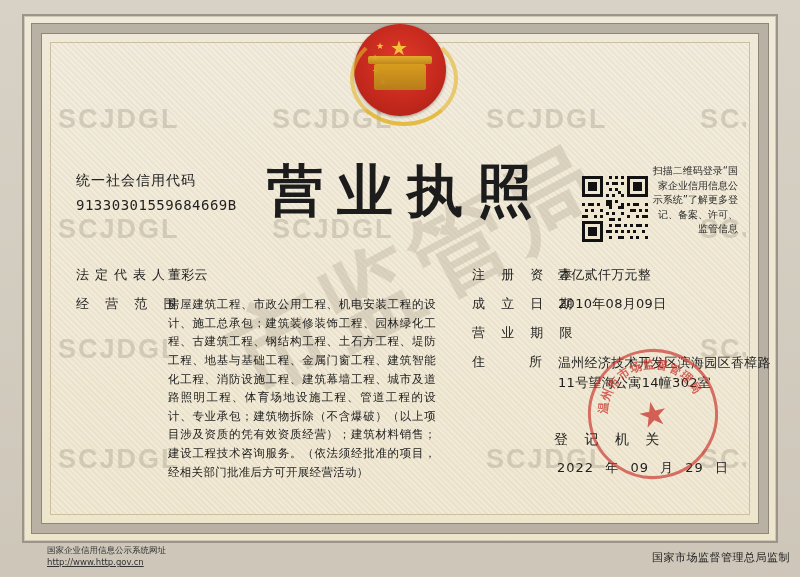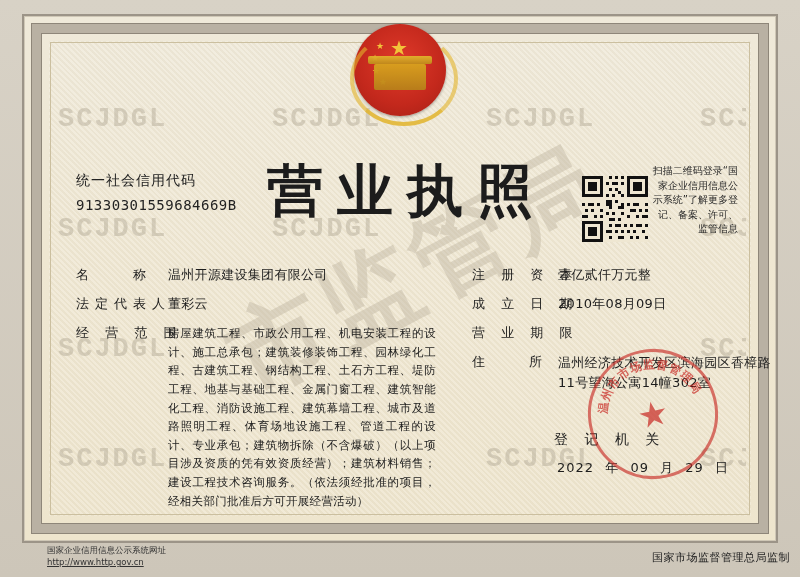--- a/index.html
+++ b/index.html
@@ -35,21 +35,21 @@
     position:absolute;left:8px;top:8px;right:8px;bottom:8px;
     background:
       repeating-linear-gradient(45deg, rgba(255,255,255,.35) 0 2px, rgba(160,150,130,.10) 2px 4px);
     opacity:.5;pointer-events:none;
   }
   
   .wm-layer{position:absolute;left:30px;top:30px;right:30px;bottom:30px;overflow:hidden;pointer-events:none;}
   .wm{
     position:absolute;color:rgba(176,166,147,.45);
     font-size:27px;font-weight:bold;letter-spacing:2px;
-    font-family:Liberation Mono, monospace;
+    font-family:Liberation Sans, sans-serif;
   }
   .bigwm{
     position:absolute;left:190px;top:150px;width:420px;height:260px;
     color:rgba(186,176,156,.40);
     font-size:96px;font-weight:bold;letter-spacing:6px;
     transform:rotate(-28deg);
     pointer-events:none;white-space:nowrap;
   }
   
   .emblem{
@@ -262,24 +262,20 @@
             <rect x="16" y="20" width="1" height="1"></rect>
           <rect x="18" y="20" width="1" height="1"></rect>
             <rect x="21" y="20" width="1" height="1"></rect>
         </g>
       </svg>
     </div>
     <div class="qr-note">扫描二维码登录“国家企业信用信息公示系统”了解更多登记、备案、许可、监管信息</div>
 
     <div class="fields">
       <div class="row">
-        <div class="lbl">名　　称</div>
-        <div class="val">温州开源建设集团有限公司</div>
-      </div>
-      <div class="row">
         <div class="lbl">法定代表人</div>
         <div class="val">董彩云</div>
       </div>
       <div class="row scope-row">
         <div class="lbl">经 营 范 围</div>
         <div class="val scope-text">房屋建筑工程、市政公用工程、机电安装工程的设计、施工总承包；建筑装修装饰工程、园林绿化工程、古建筑工程、钢结构工程、土石方工程、堤防工程、地基与基础工程、金属门窗工程、建筑智能化工程、消防设施工程、建筑幕墙工程、城市及道路照明工程、体育场地设施工程、管道工程的设计、专业承包；建筑物拆除（不含爆破）（以上项目涉及资质的凭有效资质经营）；建筑材料销售；建设工程技术咨询服务。（依法须经批准的项目，经相关部门批准后方可开展经营活动）</div>
       </div>
     </div>
 
     <div class="right-fields">

